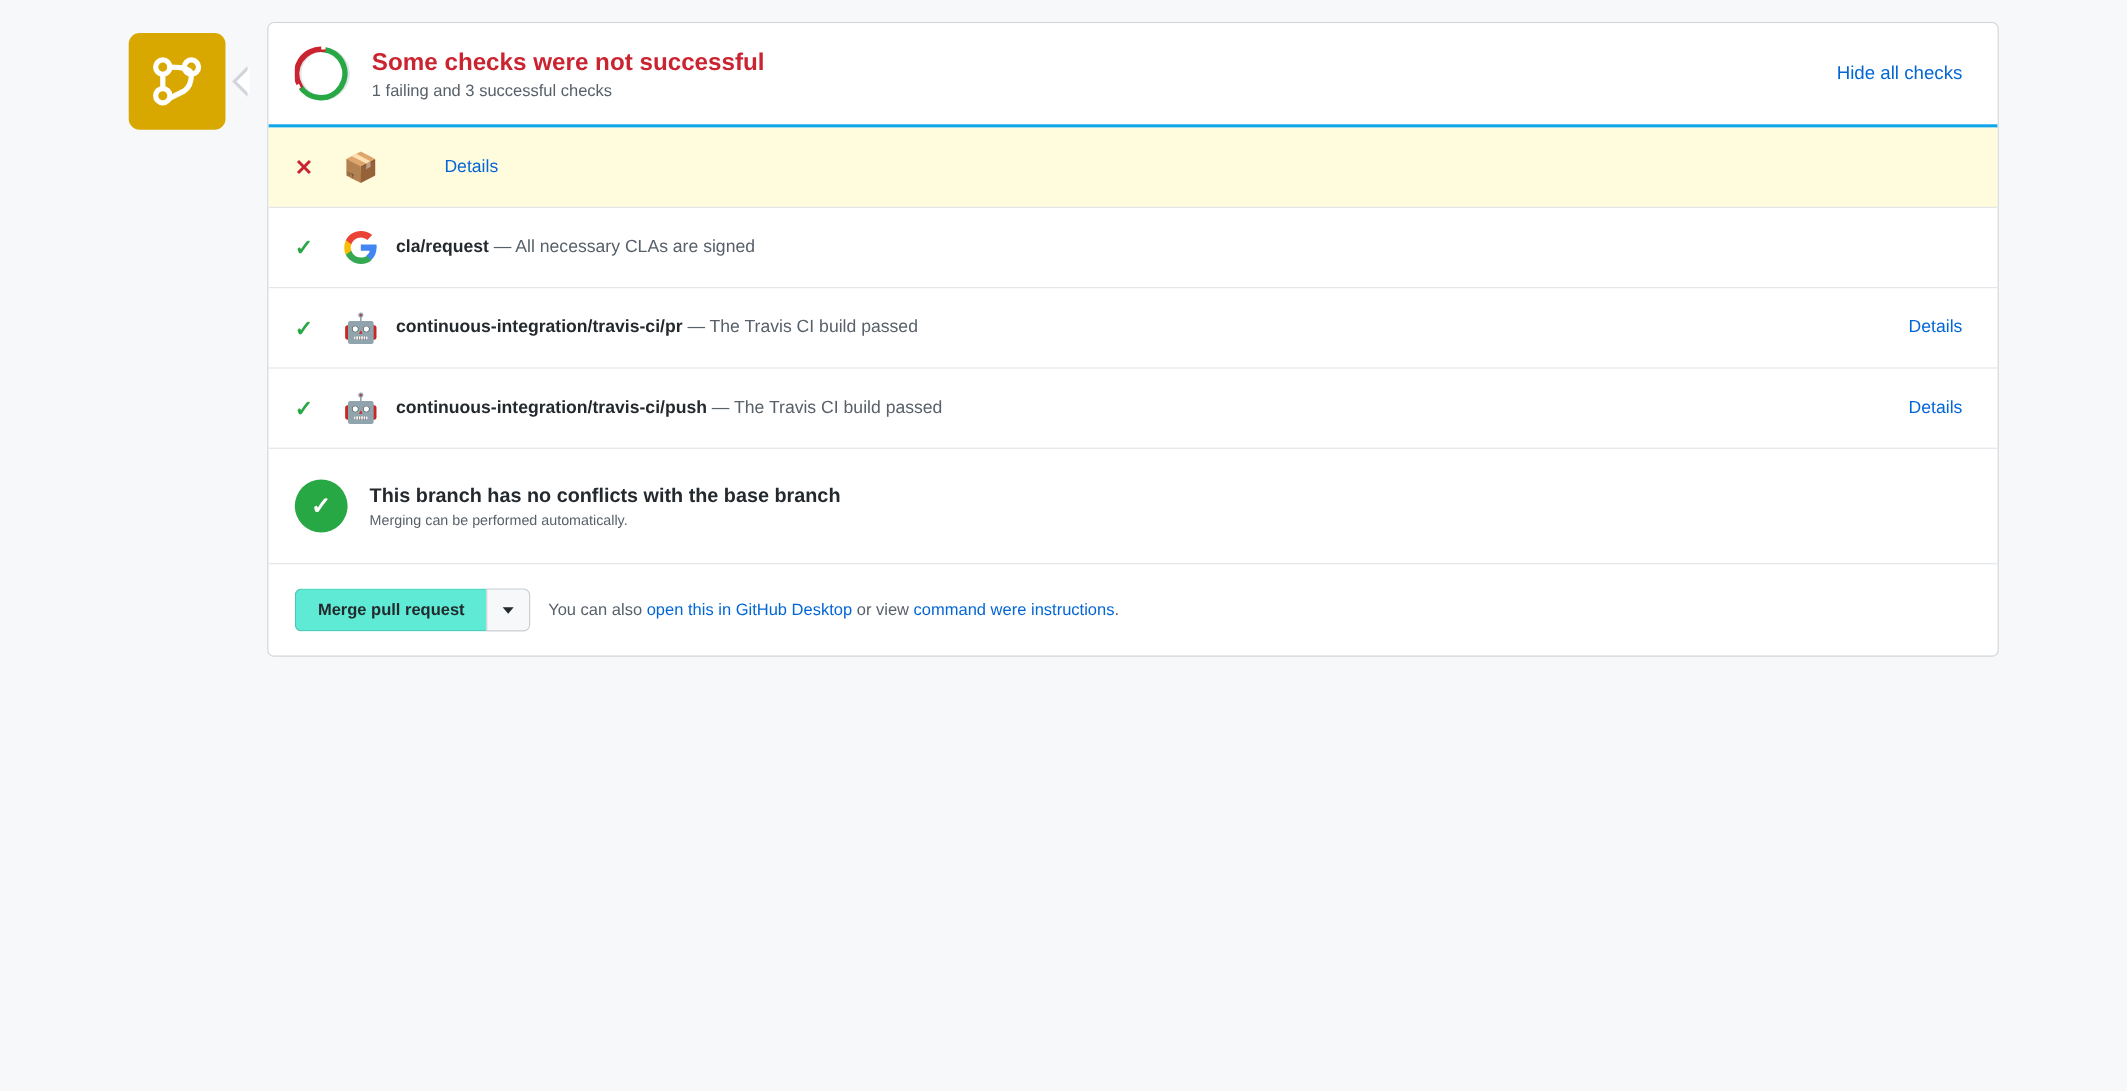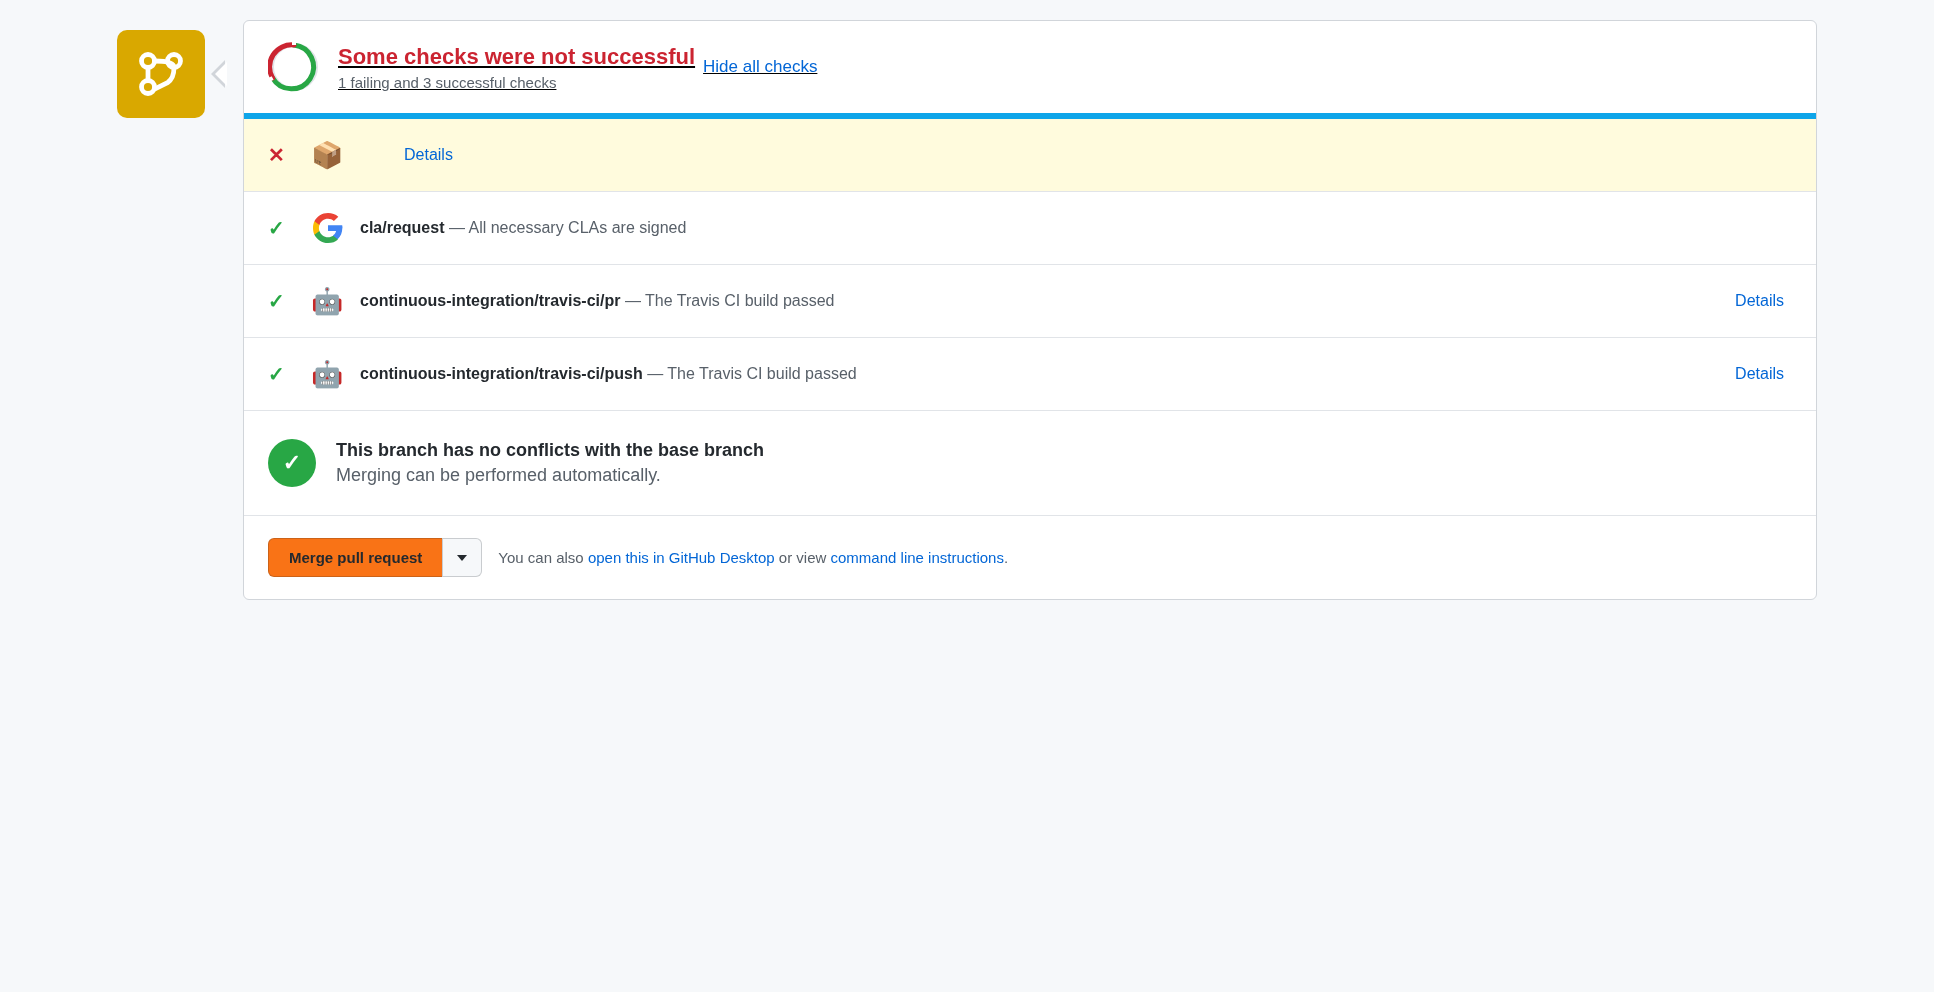--- a/index.html
+++ b/index.html
@@ -76,23 +76,23 @@
       border-radius: 6px;
       background: #fff;
       overflow: hidden;
       margin-left: 10px;
     }
 
     
     .card-header {
       display: flex;
       align-items: center;
+      justify-content: space-between;
       padding: 20px 24px;
-      border-bottom: 6px solid #0ea5e9;
-      text-decoration: underline;
+      border-bottom: 3px solid #0ea5e9;
     }
 
     .header-left {
       display: flex;
       align-items: center;
       gap: 18px;
     }
 
     .header-text h2 {
       font-size: 22px;
@@ -218,40 +218,40 @@
       font-weight: 700;
     }
 
     .merge-text h3 {
       font-size: 18px;
       font-weight: 600;
       color: #24292e;
     }
 
     .merge-text p {
-      font-size: 18px;
+      font-size: 13px;
       color: #586069;
       margin-top: 4px;
     }
 
     
     .merge-action {
       padding: 22px 24px;
       display: flex;
       align-items: center;
       gap: 16px;
     }
 
     .merge-btn-group {
       display: flex;
       align-items: stretch;
     }
 
     .merge-btn-main {
-      background: #f97316;
+      background: #5eead4;
       border: 1px solid rgba(27,31,35,0.2);
       border-right: none;
       border-radius: 6px 0 0 6px;
       padding: 10px 20px;
       font-size: 15px;
       font-weight: 600;
       color: #24292e;
       cursor: pointer;
     }
 
@@ -398,18 +398,18 @@
     </div>
 
     <div class="merge-action">
       <div class="merge-btn-group">
         <button class="merge-btn-main">Merge pull request</button>
         <button class="merge-btn-dropdown">
           <div class="chevron-down"></div>
         </button>
       </div>
       <div class="merge-action-text">
-        <span>You can also </span><a href="#">open this in GitHub Desktop</a><span> or view </span><a href="#">command line instructions</a><span>.</span>
+        <span>You can also </span><a href="#">open this in GitHub Desktop</a><span> or view </span><a href="#">command were instructions</a><span>.</span>
       </div>
     </div>
 
   </div>
 </div>
 
 </body></html>

